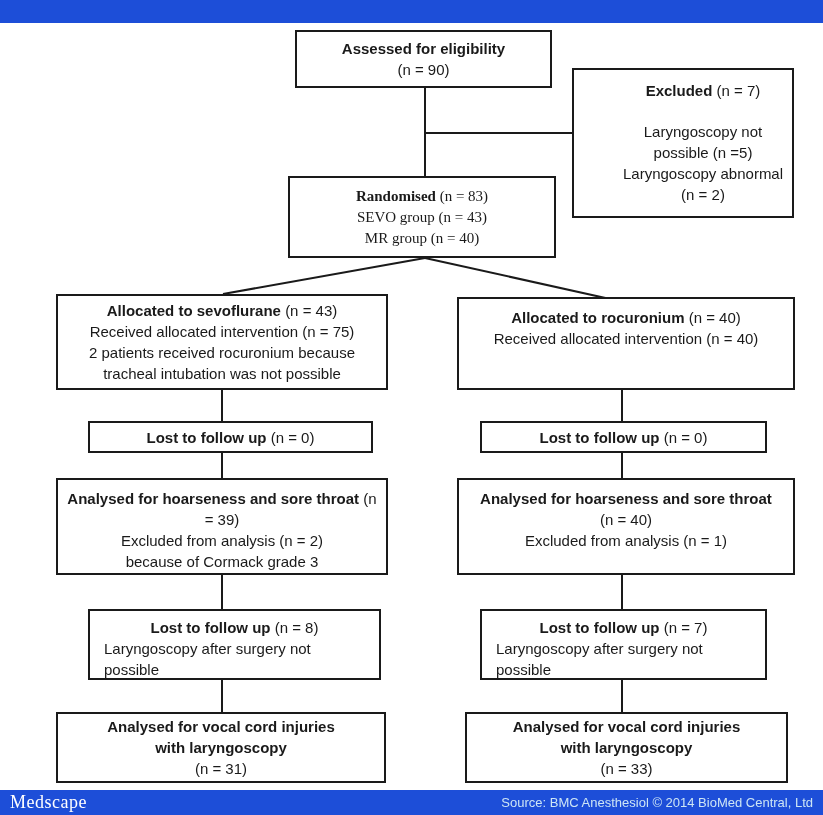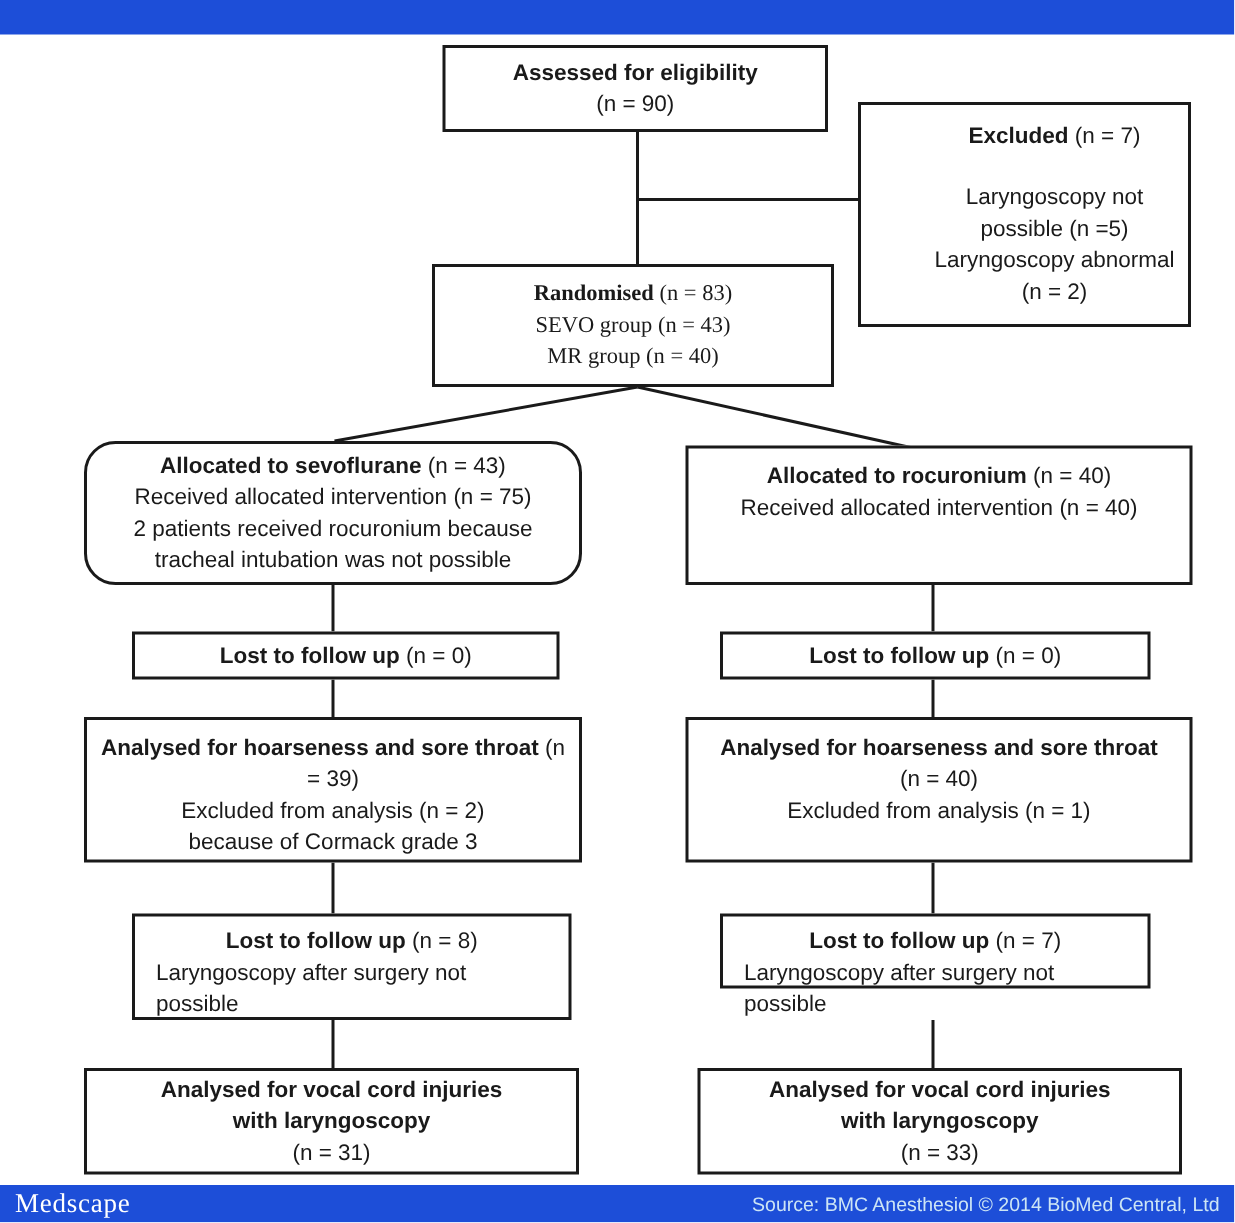--- a/index.html
+++ b/index.html
@@ -60,21 +60,21 @@
     <div class="gap-top">Laryngoscopy not possible (n =5)</div>
     <div>Laryngoscopy abnormal (n = 2)</div>
   </div>
 
   <div class="fbox vcenter" style="left:288px;top:176px;width:268px;height:82px;font-family:Liberation Serif, serif;">
     <div><b>Randomised</b> <span>(n = 83)</span></div>
     <div>SEVO group (n = 43)</div>
     <div>MR group (n = 40)</div>
   </div>
 
-  <div class="fbox" style="left:56px;top:294px;width:332px;height:96px;border-radius:21px;">
+  <div class="fbox" style="left:56px;top:294px;width:332px;height:96px;">
     <div class="nowrap"><b>Allocated to sevoflurane</b> <span>(n = 43)</span></div>
     <div class="nowrap">Received allocated intervention (n = 75)</div>
     <div>2 patients received rocuronium because tracheal intubation was not possible</div>
   </div>
 
   <div class="fbox" style="left:457px;top:297px;width:338px;height:93px;padding-top:8px;">
     <div class="nowrap"><b>Allocated to rocuronium</b> <span>(n = 40)</span></div>
     <div class="nowrap">Received allocated intervention (n = 40)</div>
   </div>
 
@@ -96,21 +96,21 @@
     <div class="nowrap"><b>Analysed for hoarseness and sore throat</b></div>
     <div>(n = 40)</div>
     <div>Excluded from analysis (n = 1)</div>
   </div>
 
   <div class="fbox" style="left:88px;top:609px;width:293px;height:71px;padding-top:6px;">
     <div><b>Lost to follow up</b> <span>(n = 8)</span></div>
     <div class="body-left">Laryngoscopy after surgery not possible</div>
   </div>
 
-  <div class="fbox" style="left:480px;top:609px;width:287px;height:50px;padding-top:6px;">
+  <div class="fbox" style="left:480px;top:609px;width:287px;height:71px;padding-top:6px;">
     <div><b>Lost to follow up</b> <span>(n = 7)</span></div>
     <div class="body-left">Laryngoscopy after surgery not possible</div>
   </div>
 
   <div class="fbox vcenter" style="left:56px;top:712px;width:330px;height:71px;">
     <div><b>Analysed for vocal cord injuries</b></div>
     <div><b>with laryngoscopy</b></div>
     <div>(n = 31)</div>
   </div>
 

